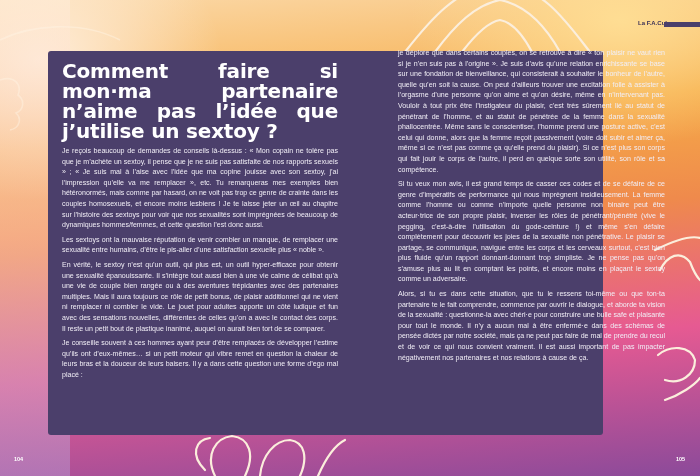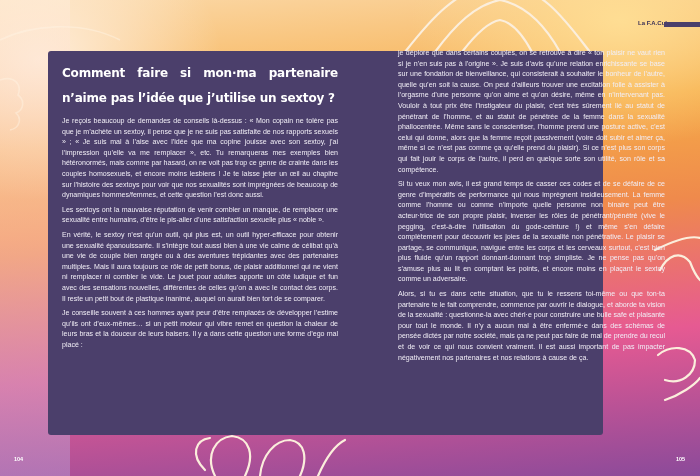--- a/index.html
+++ b/index.html
@@ -25,21 +25,21 @@
     }
     .col {
       position:absolute; top:0; color:#f1eef6;
       font-size:7.05px; line-height:10.6px; text-align:justify;
     }
     .col-left { left:14px; width:276px; top:10px; }
     .col-right { left:350px; width:267px; top:-3px; }
     .col p { margin:0 0 4px 0; }
     .title {
       font-family:"DejaVu Sans", sans-serif; font-weight:bold;
-      font-size:12px; line-height:25px; color:#ffffff; margin:0 0 5px 0;
+      font-size:20px; line-height:20px; color:#ffffff; margin:0 0 5px 0;
       letter-spacing:-0.2px;
     }
     .header-label {
       position:absolute; left:638px; top:20px; font-size:6px; color:#3a2f55; font-weight:bold;
     }
     .header-bar {
       position:absolute; left:664px; top:22px; width:36px; height:5px; background:#4b3f6b;
     }
     .page-num { position:absolute; top:456px; font-size:5.5px; color:#ffffff; font-weight:bold; }
     .pn-left { left:14px; }

